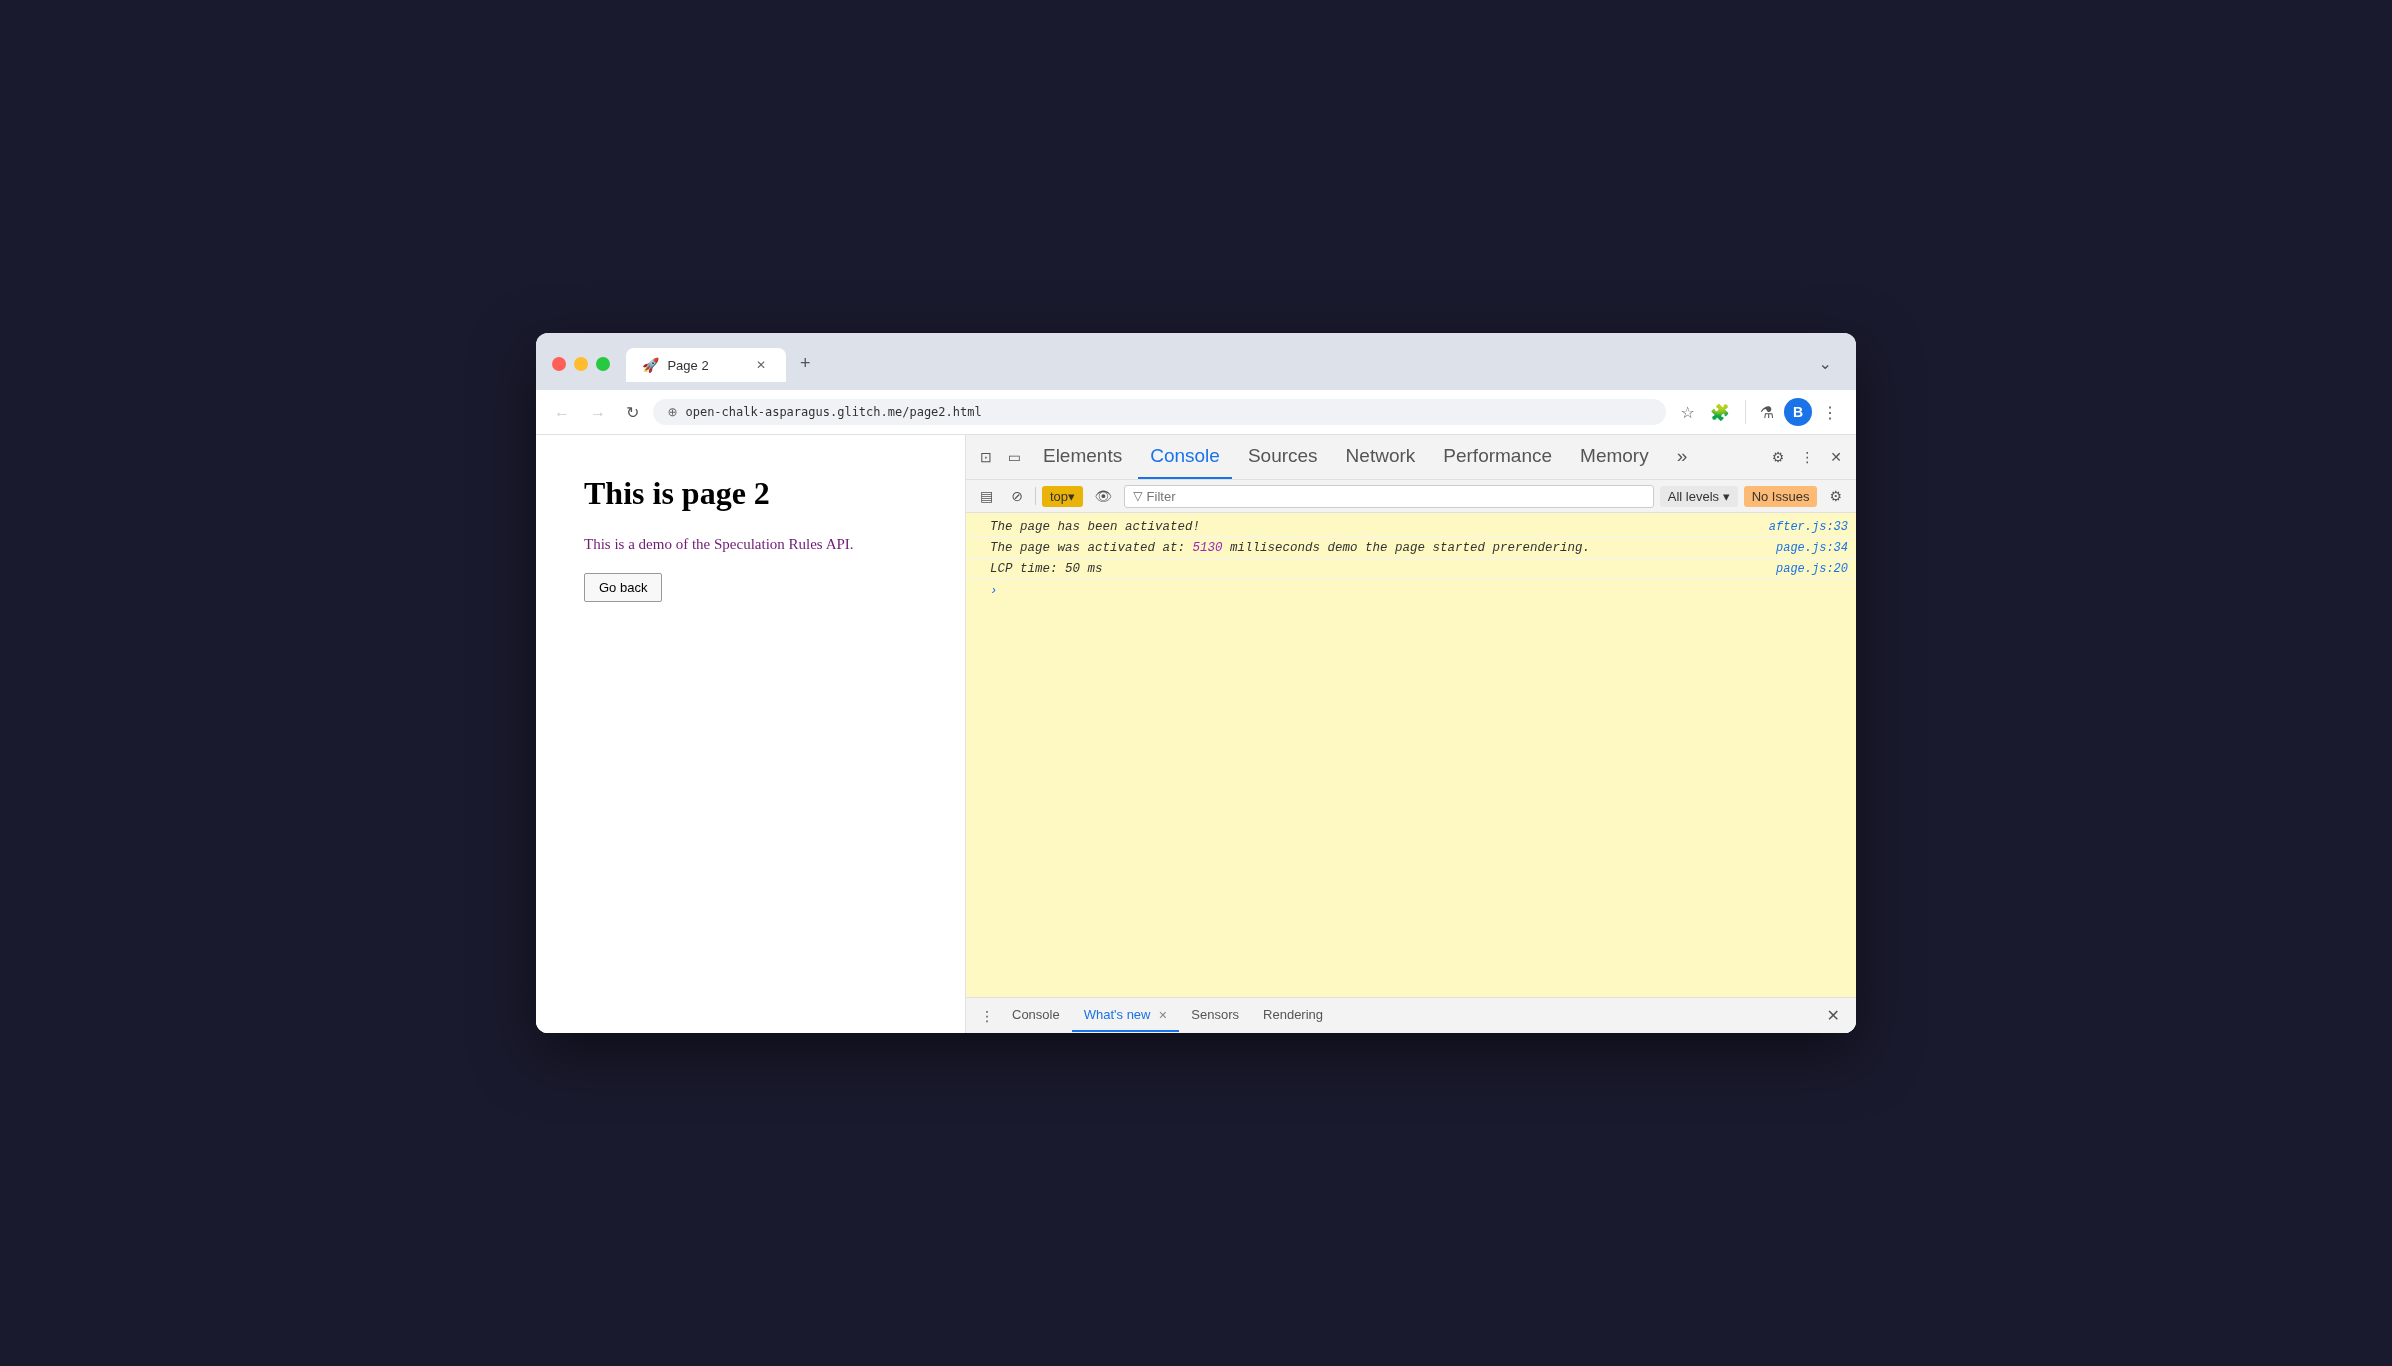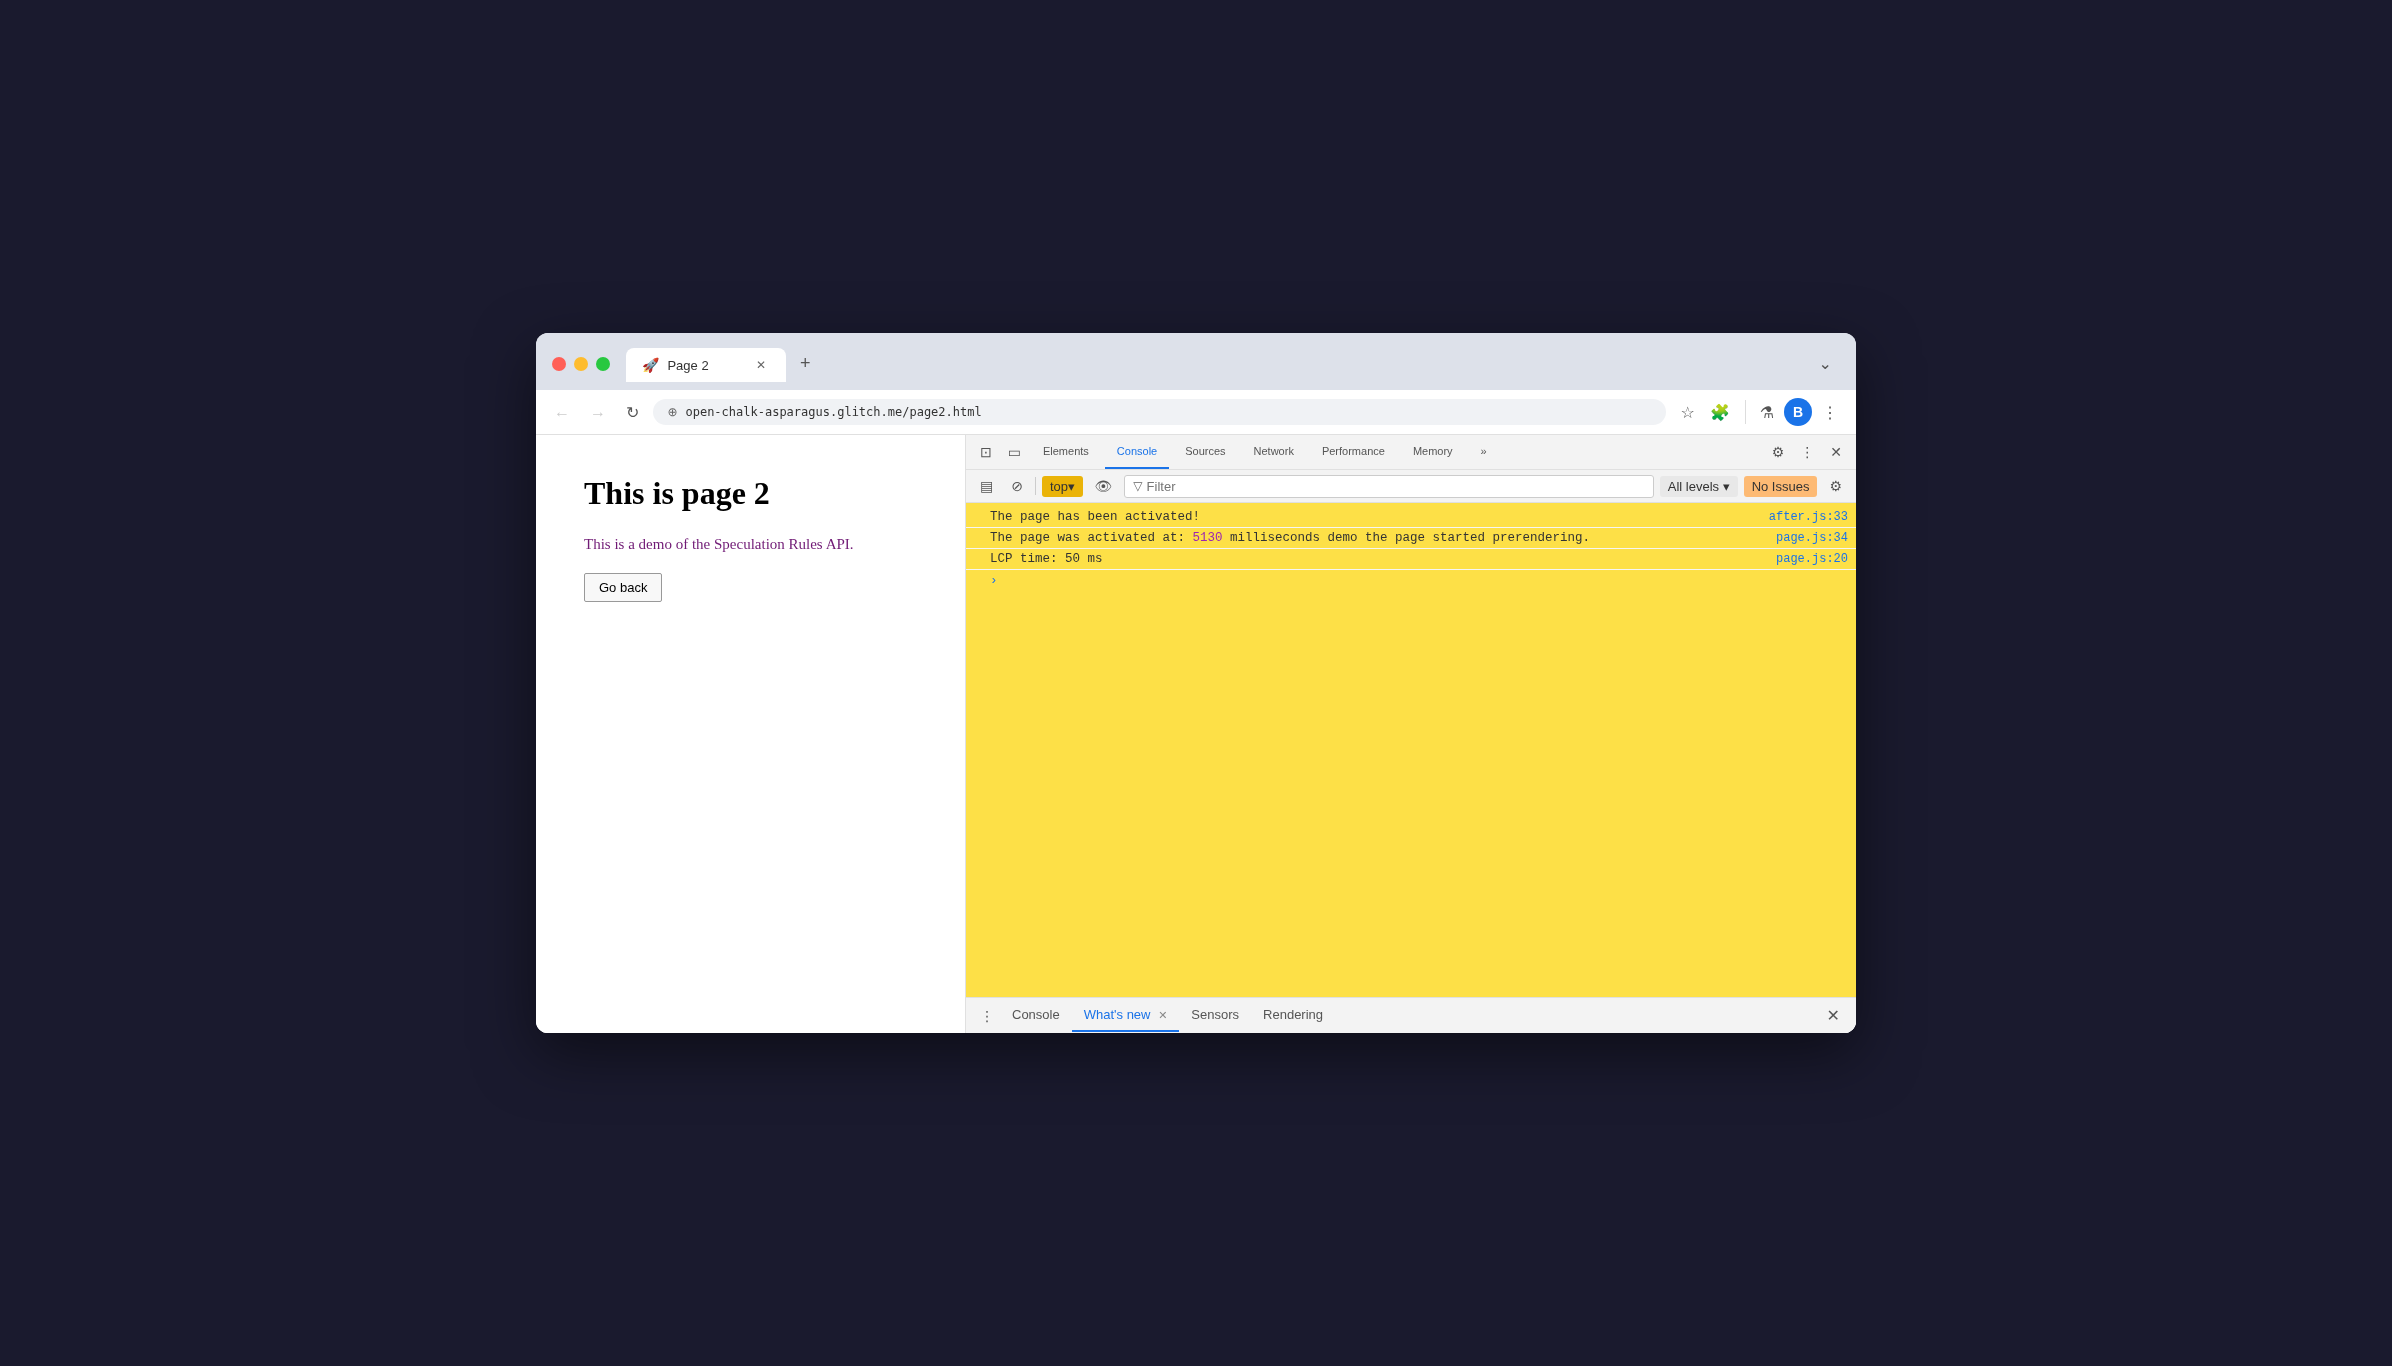--- a/index.html
+++ b/index.html
@@ -216,21 +216,21 @@
     .devtools-toolbar {
       display: flex;
       align-items: center;
       border-bottom: 1px solid #e0e0e0;
       padding: 0 8px;
       background: #f3f3f3;
       gap: 4px;
     }
     .devtools-tab {
       padding: 10px 12px;
-      font-size: 11px;
+      font-size: 19px;
       color: #555;
       cursor: pointer;
       border-bottom: 2px solid transparent;
       white-space: nowrap;
     }
     .devtools-tab.active {
       color: #1a73e8;
       border-bottom: 2px solid #1a73e8;
     }
     .devtools-tool-icon {
@@ -321,22 +321,23 @@
       border-radius: 3px;
       font-size: 13px;
       color: #333;
       cursor: pointer;
     }
     
     .console-output {
       flex: 1;
       overflow-y: auto;
       padding: 4px 0;
-      background: #fde047;
+      background: #fef9c3;
       font-family: 'Courier New', Courier, monospace;
+      font-style: italic;
     }
     .console-line {
       display: flex;
       align-items: flex-start;
       padding: 3px 8px 3px 24px;
       font-size: 12.5px;
       border-bottom: 1px solid #f5f5f5;
       position: relative;
     }
     .console-message {

